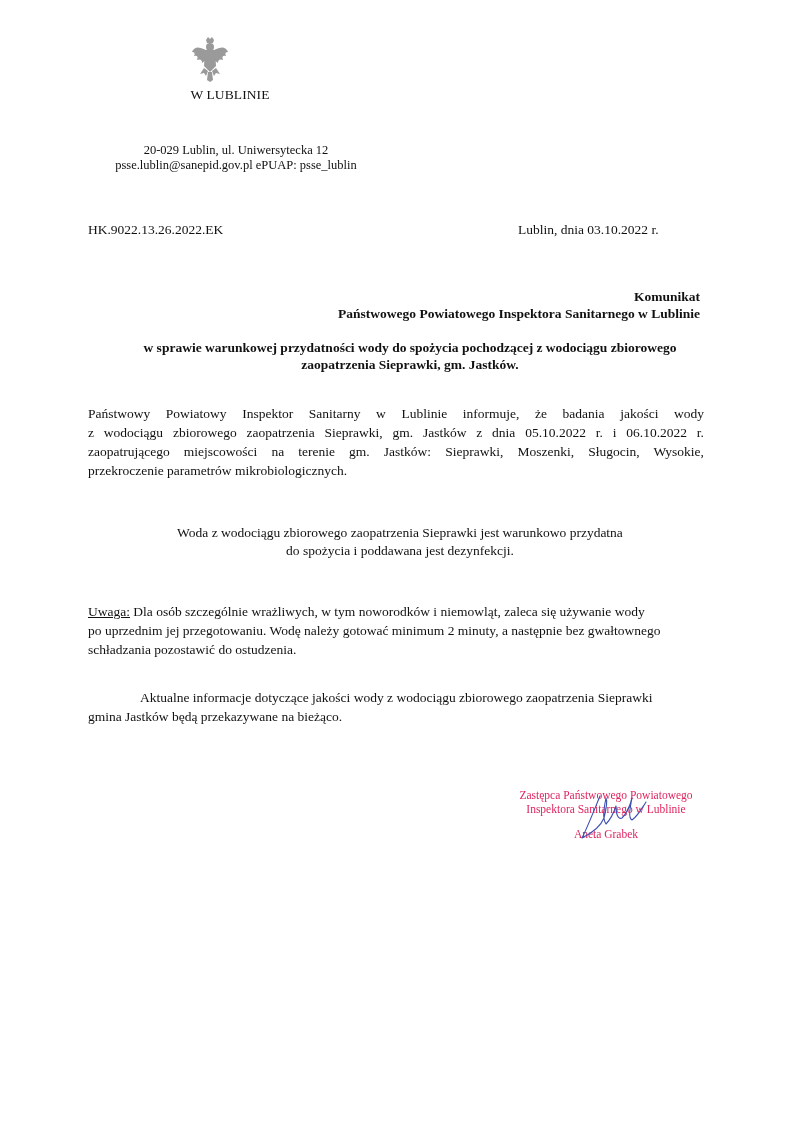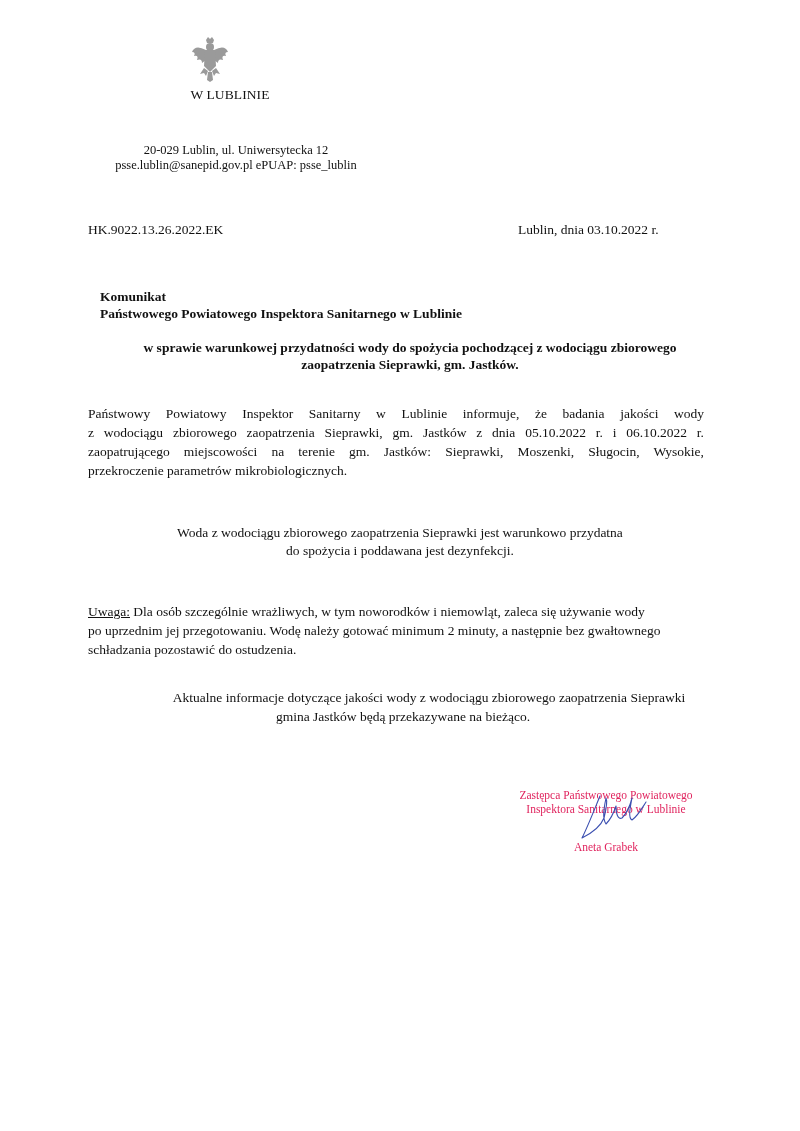--- a/index.html
+++ b/index.html
@@ -7,32 +7,32 @@
       width: 800px; height: 1131px; position: relative; overflow: hidden;
       font-family: "Liberation Serif", "DejaVu Serif", serif;
       color: #111111;
     }
     .abs { position: absolute; }
     .emblem { left: 190px; top: 36px; width: 40px; height: 48px; }
     .org { left: 100px; top: 86px; width: 260px; text-align: center; font-size: 13.5px; line-height: 17px; letter-spacing: 0.1px; }
     .addr { left: 86px; top: 143px; width: 300px; text-align: center; font-size: 12.5px; line-height: 15px; }
     .ref { left: 88px; top: 222px; font-size: 13.5px; }
     .date { left: 518px; top: 222px; font-size: 13.5px; }
-    .title-block { left: 100px; top: 288px; width: 600px; text-align: left; font-weight: bold; font-size: 13.5px; line-height: 17px; }
+    .title-block { left: 100px; top: 288px; width: 600px; text-align: right; font-weight: bold; font-size: 13.5px; line-height: 17px; }
     .subject { left: 100px; top: 339px; width: 620px; text-align: center; font-weight: bold; font-size: 13.5px; line-height: 17px; }
     .para1 { left: 88px; top: 404px; width: 616px; text-align: justify; font-size: 13.5px; line-height: 19px; }
     .para1 span.line { display: block; text-align: justify; text-align-last: justify; }
     .para1 span.line.last { text-align-last: left; }
     .notice { left: 100px; top: 524px; width: 600px; text-align: center; font-weight: normal; font-size: 13.5px; line-height: 18px; }
     .note { left: 88px; top: 602px; width: 630px; font-size: 13.5px; line-height: 19px; }
     .note u { text-decoration: underline; }
-    .closing { left: 88px; top: 688px; width: 630px; font-size: 13.5px; line-height: 19px; text-align: center; }
+    .closing { left: 88px; top: 688px; width: 630px; font-size: 13.5px; line-height: 19px; }
     .closing .indent { padding-left: 52px; }
     .stamp { left: 506px; top: 788px; width: 200px; text-align: center; color: #e0245e; font-size: 11.5px; line-height: 14px; }
-    .stamp .name { margin-top: 24px; display: block; }
+    .stamp .name { margin-top: 11px; display: block; }
     .signature { left: 560px; top: 788px; width: 100px; height: 60px; }
   </style>
 </head>
 <body>
 
 <div class="abs emblem">
   <svg width="40" height="48" viewBox="0 0 40 48">
     <g fill="#9a9a9a">
       <path d="M16 4 L18 1 L20 3 L22 1 L24 4 L23 7 L17 7 Z"></path>
       <ellipse cx="20" cy="11" rx="4" ry="4"></ellipse>

